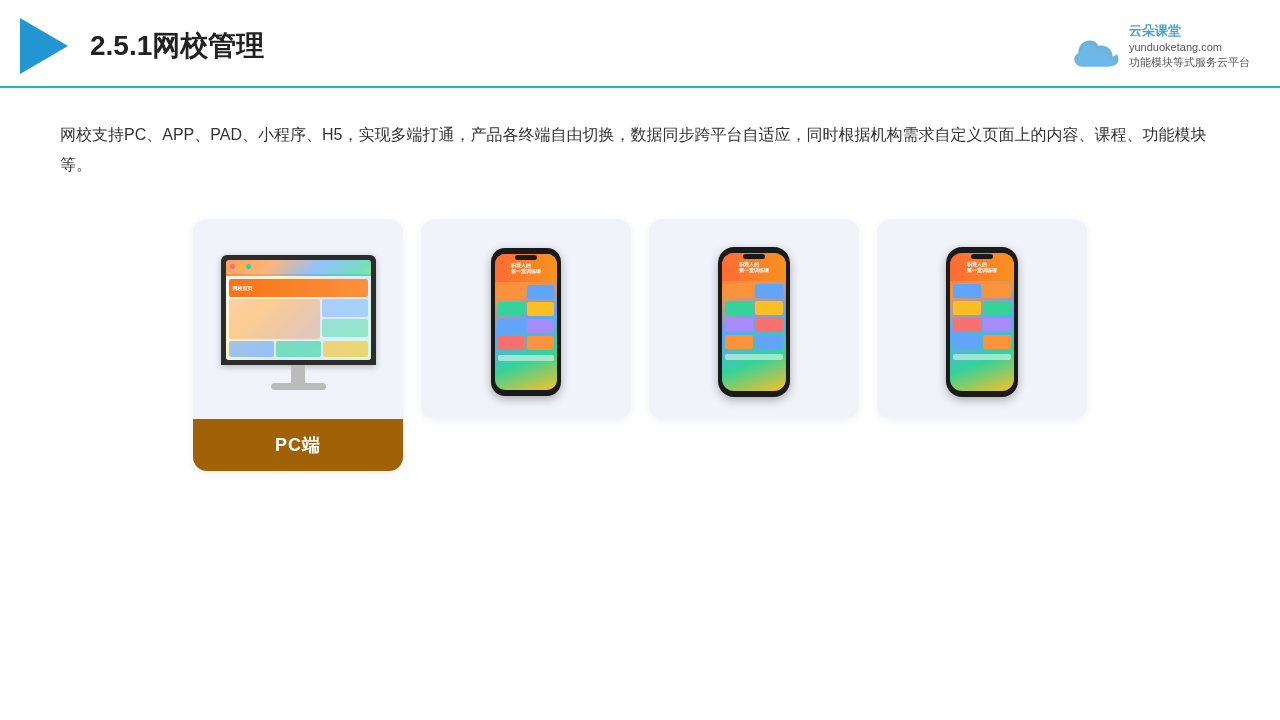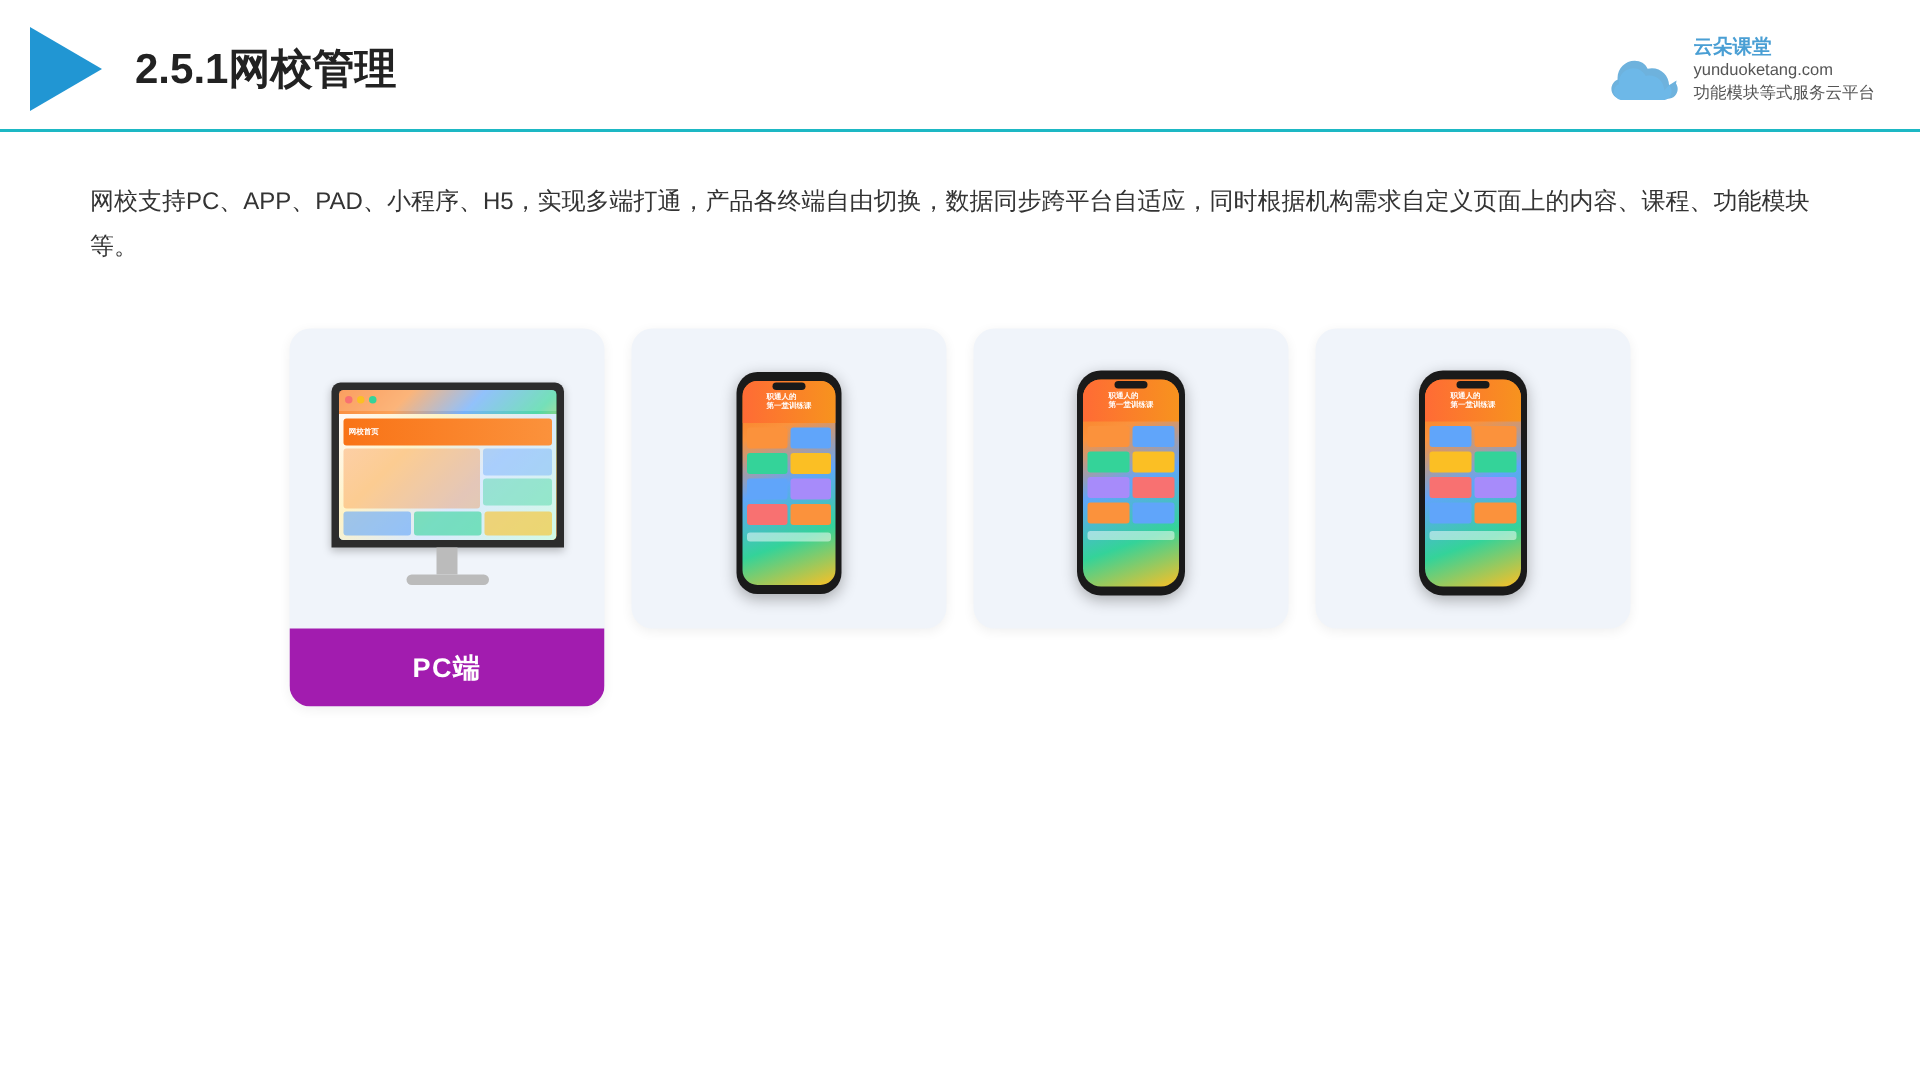--- a/index.html
+++ b/index.html
@@ -100,21 +100,21 @@
     .card-image-area {
       width: 100%;
       height: 200px;
       display: flex;
       align-items: center;
       justify-content: center;
       padding: 16px 10px 10px 10px;
     }
     .card-label {
       width: 100%;
-      background: #a21caf;
+      background: #a16207;
       color: #fff;
       text-align: center;
       font-size: 18px;
       font-weight: 600;
       padding: 14px 16px;
       letter-spacing: 1px;
     }
 
     
     

